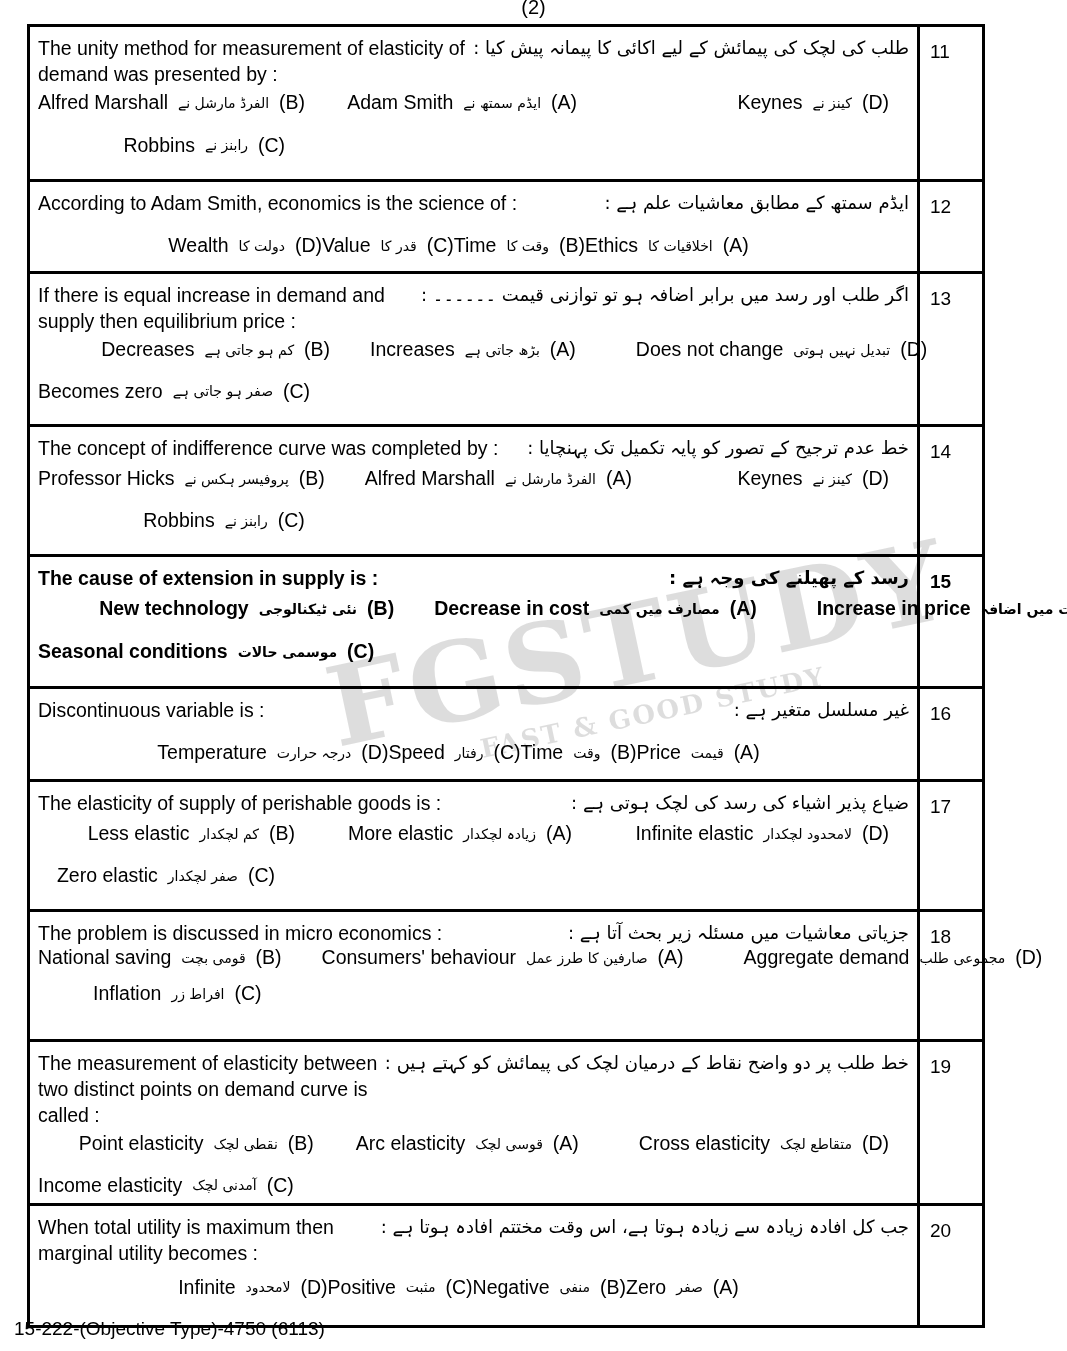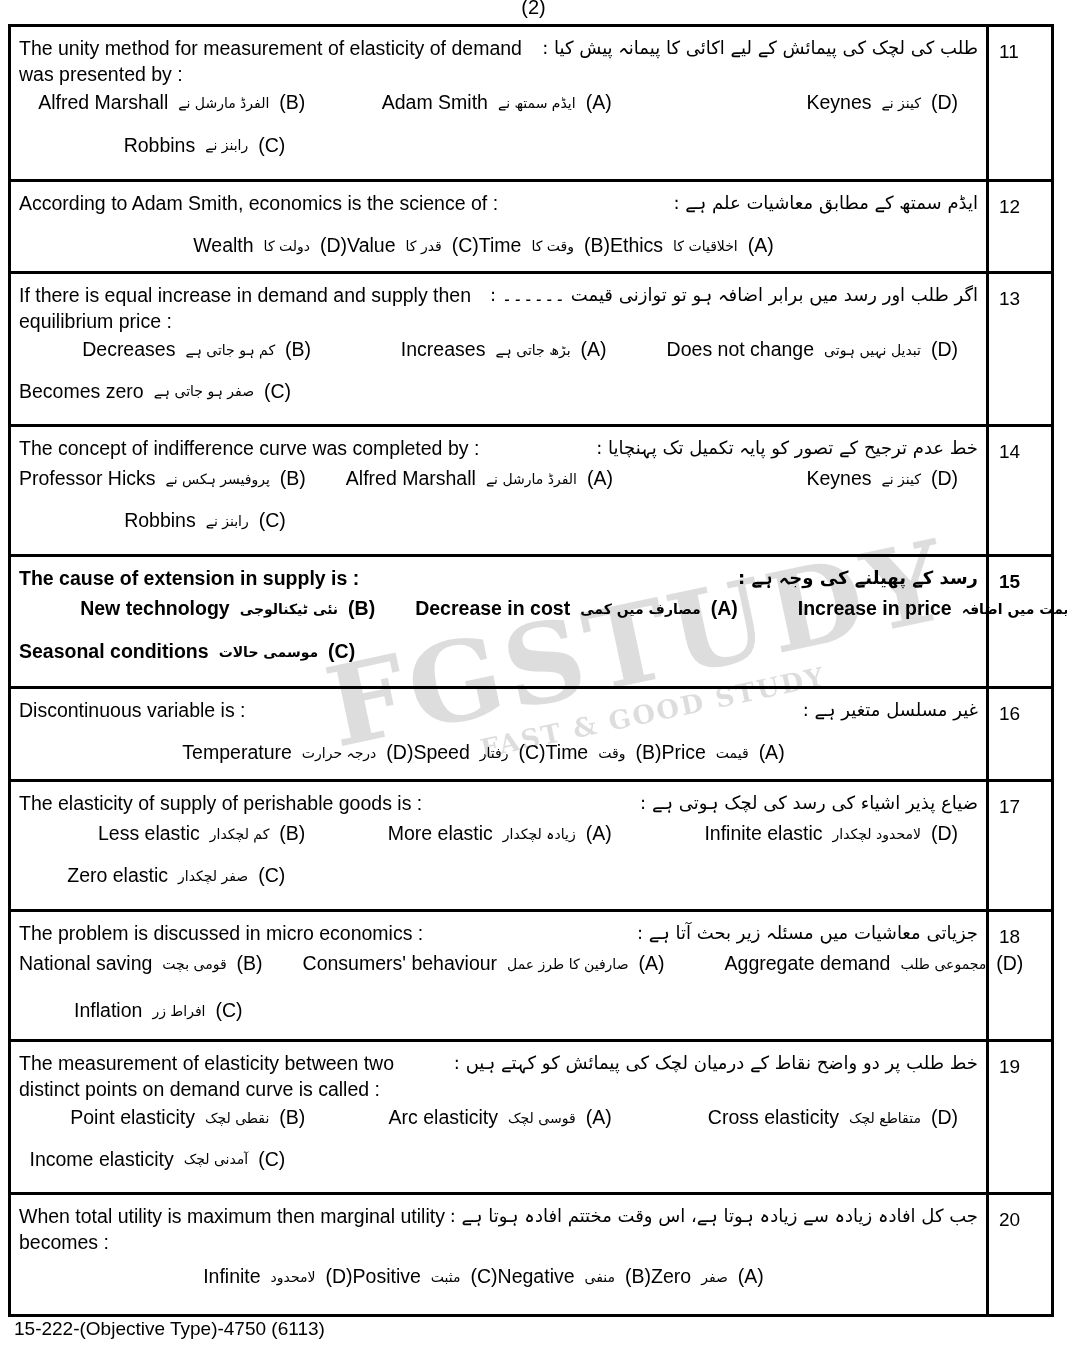--- a/index.html
+++ b/index.html
@@ -12,21 +12,21 @@
     font-size: 20px;
   }
   .watermark {
     position: absolute; left: 330px; top: 600px; width: 520px; height: 170px;
     transform: rotate(-12deg); pointer-events: none; opacity: 0.13;
     font-family: "DejaVu Serif", serif; color: #000;
   }
   .watermark .wm-big { font-size: 110px; font-weight: bold; letter-spacing: 4px; line-height: 1; }
   .watermark .wm-small { font-size: 26px; font-weight: bold; letter-spacing: 2px; margin-left: 140px; }
   table.qtable {
-    position: absolute; left: 8px; top: 24px; width: 1046px;
+    position: absolute; left: 27px; top: 24px; width: 958px;
     border-collapse: collapse; table-layout: fixed;
   }
   table.qtable td { border: 3px solid #000; vertical-align: top; padding: 0; }
   td.num { width: 52px; font-size: 19px; padding: 14px 0 0 10px !important; }
   .qbody { position: relative; padding: 8px 8px 6px 8px; }
   .qhead { display: flex; justify-content: space-between; align-items: flex-start; }
   .q-en { font-size: 19.5px; line-height: 26px; max-width: 540px; }
   .q-ur { font-family: "DejaVu Sans", sans-serif; font-size: 18px; direction: rtl; line-height: 26px; white-space: nowrap; }
   .opts2 { display: grid; grid-template-columns: 1fr 1fr 1fr; column-gap: 20px; }
   .opt { display: flex; align-items: center; gap: 10px; font-size: 19.5px; white-space: nowrap; }
@@ -298,21 +298,21 @@
       <td class="num">17</td>
       </tr>
       <tr style="height: 130px;">
       <td>
         <div class="qbody">
           <div class="qhead">
             <div class="q-en">The problem is discussed in micro economics :</div>
             <div class="q-ur">جزیاتی معاشیات میں مسئلہ زیر بحث آتا ہے :</div>
           </div>
 
-        <div class="opts2" style="row-gap:24px;margin-top:6px">
+        <div class="opts2" style="row-gap:13px;">
 
       <div class="opt left">
         <span class="en">National saving</span>
         <span class="ur">قومی بچت</span>
         <span class="lbl">(B)</span>
       </div>
       <div class="opt right">
         <span class="en">Consumers' behaviour</span>
         <span class="ur">صارفین کا طرز عمل</span>
         <span class="lbl">(A)</span>

